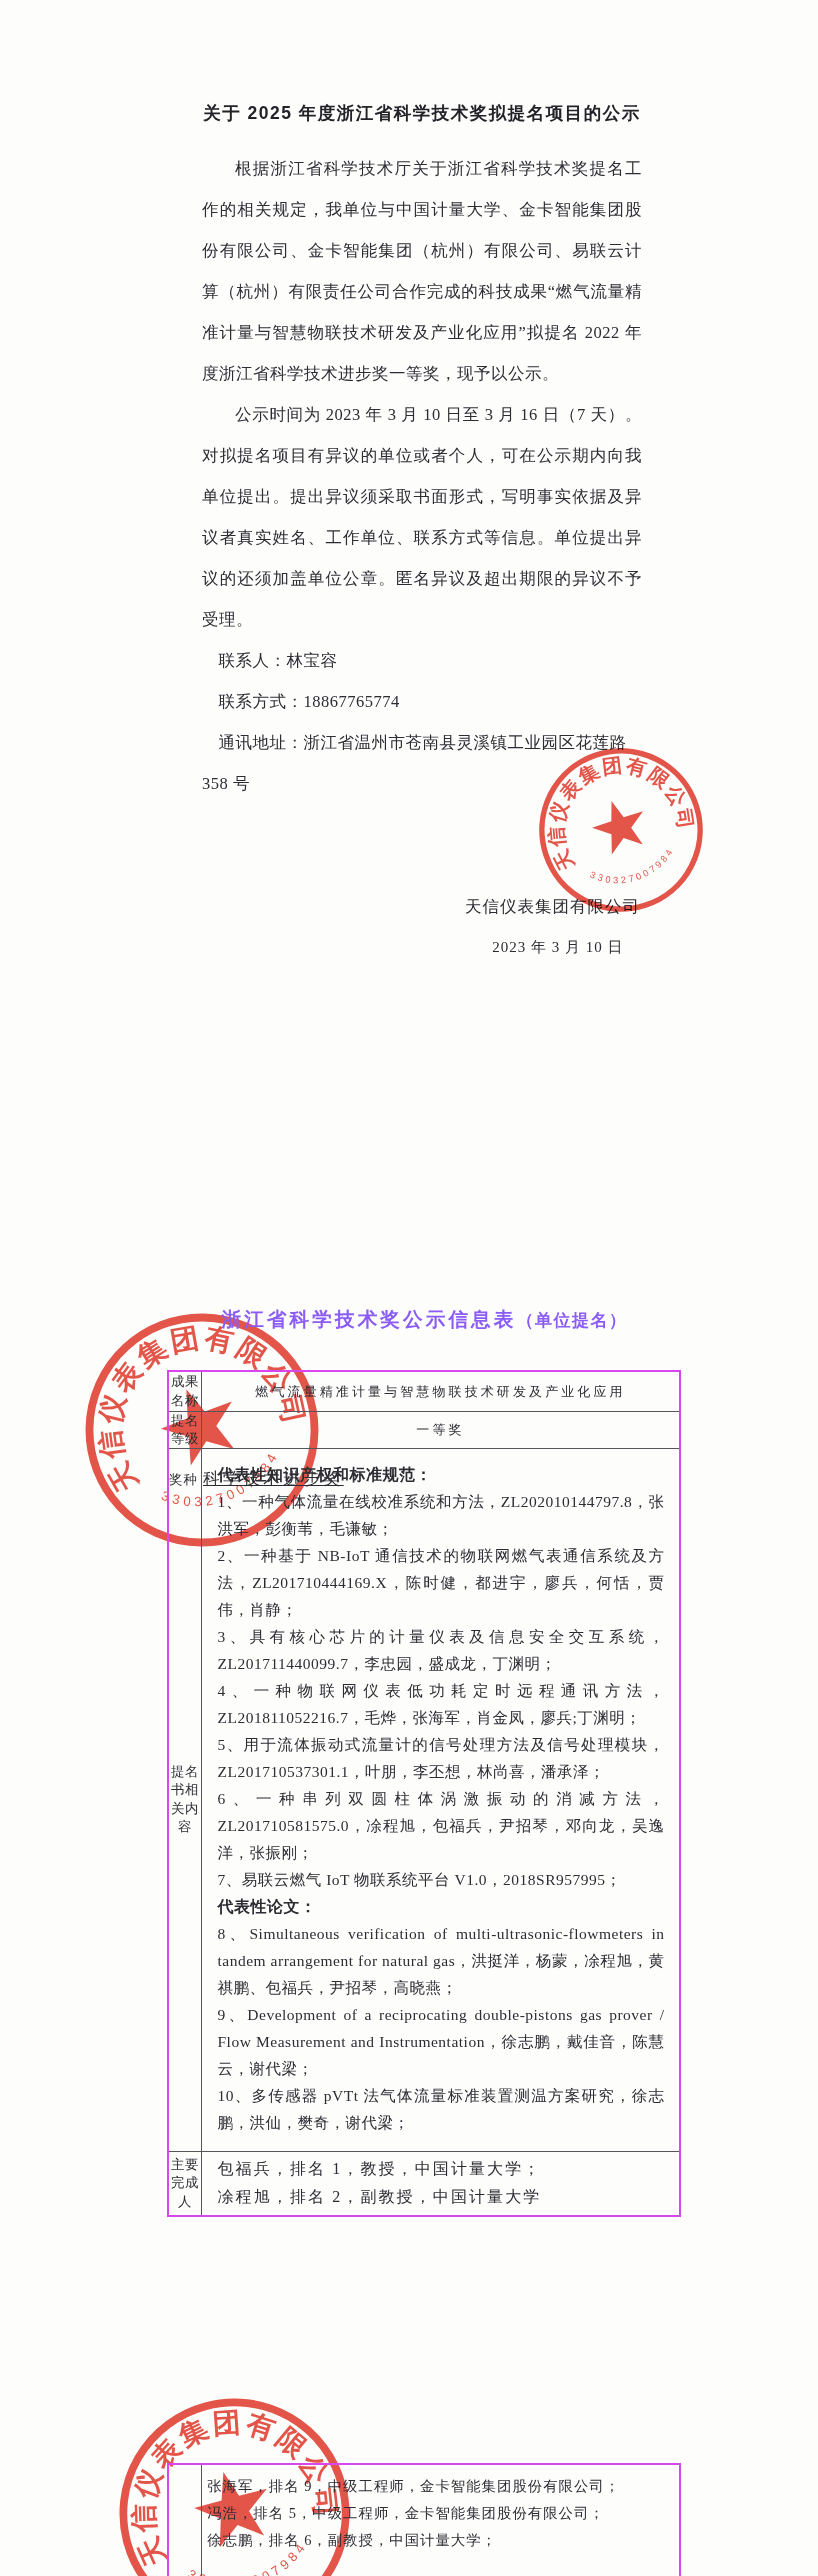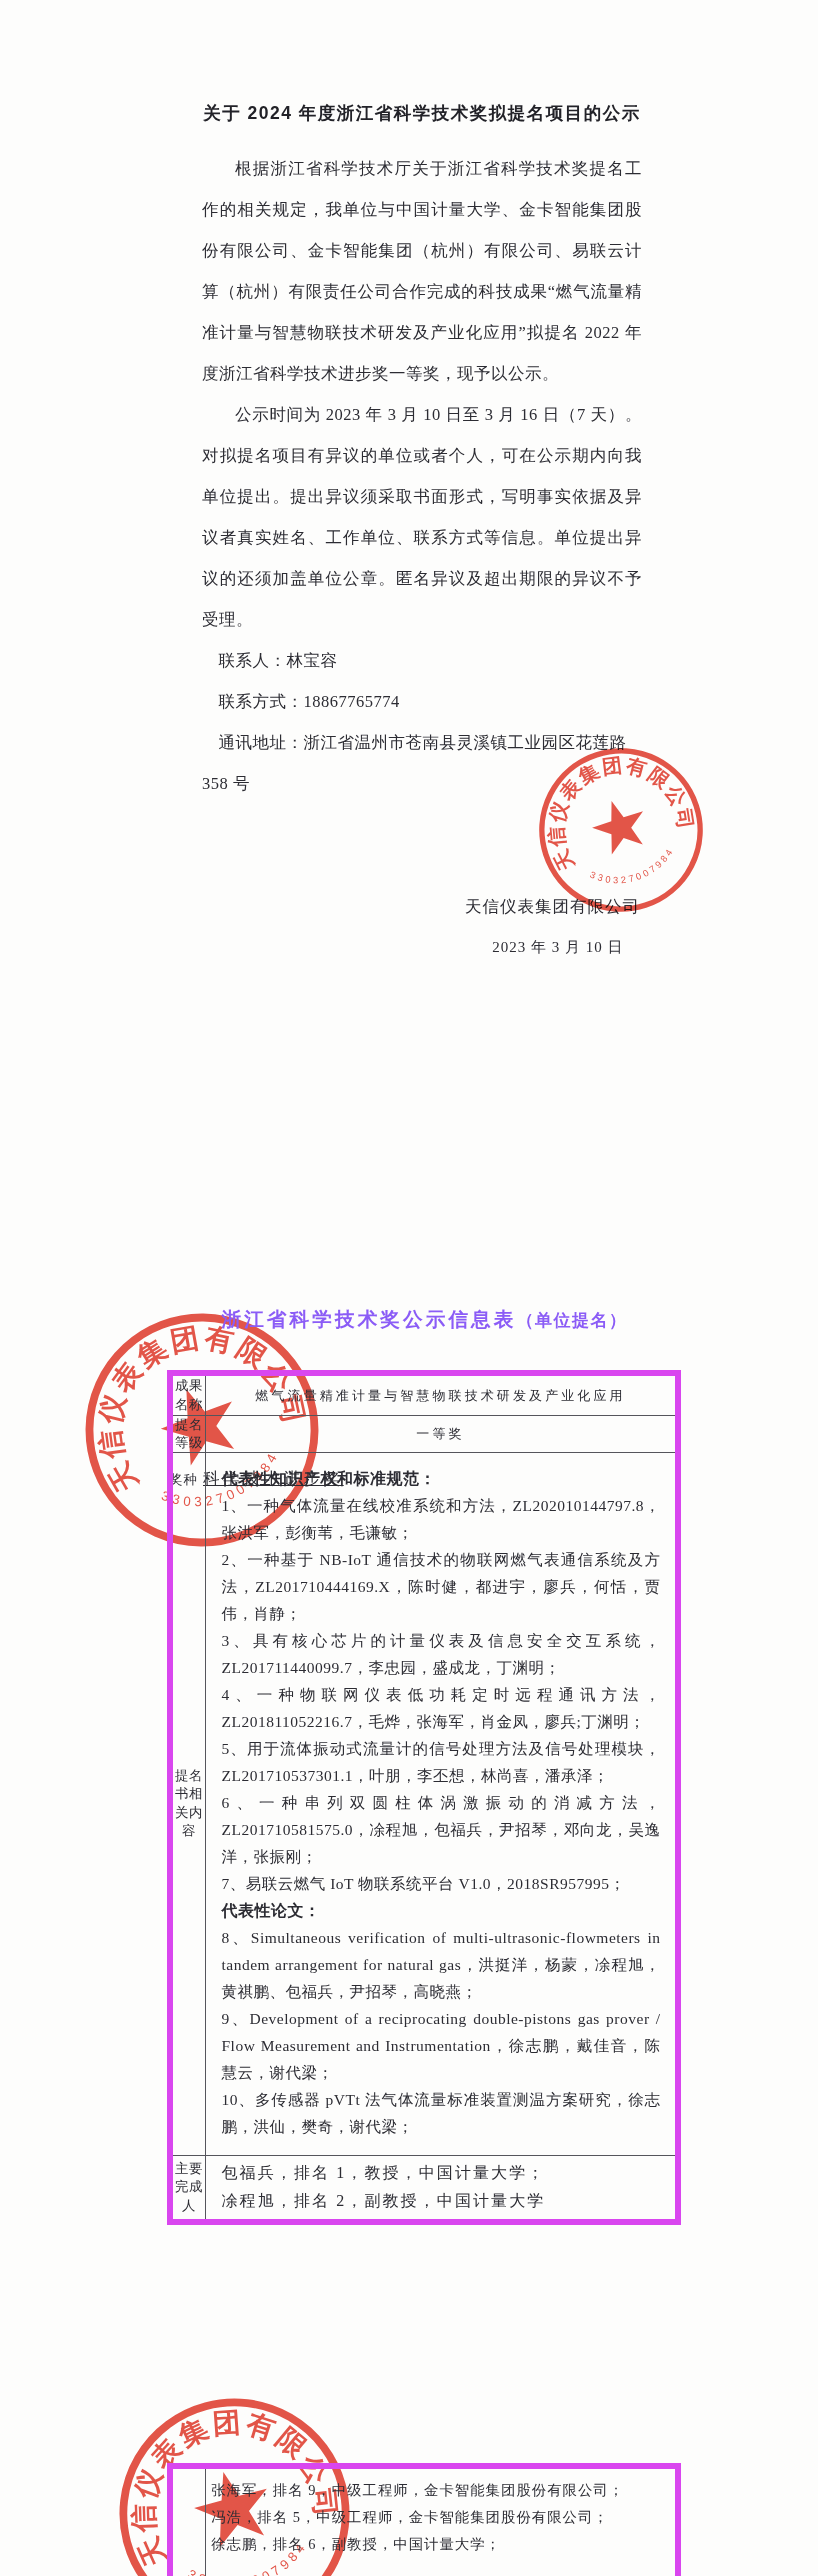--- a/index.html
+++ b/index.html
@@ -36,21 +36,21 @@
     text-align:center; font-family:"Liberation Sans", sans-serif;
     font-size:19.6px; font-weight:bold; letter-spacing:3.1px; color:#8b5cf6;
   }
   .sheet-title .suffix { font-size:17px; letter-spacing:1.5px; }
   .award-line { position:absolute; left:167px; top:1420px; width:515px; height:29px;margin-top:48px; }
   .award-line .lab { position:absolute; left:0; top:3.1px; width:33px; text-align:center;
                      font-size:13.4px; letter-spacing:1px; }
   .award-line .val { position:absolute; left:36px; top:0; font-size:16.5px; letter-spacing:3.6px;text-decoration:underline; }
 
   .ztable { position:absolute; left:167px; width:514px; box-sizing:border-box;
-            border:6px solid #d946ef; background:transparent; }
+            border:2px solid #d946ef; background:transparent; }
   .table1 { top:1370px; }
   .table2 { top:2463px; }
   .trow { display:flex; border-bottom:1px solid #55555c; box-sizing:border-box; }
   .trow:last-child { border-bottom:none; }
   .lab-cell {
     flex:0 0 33px; border-right:1px solid #55555c; box-sizing:border-box;
     display:flex; align-items:center; justify-content:center;
     text-align:center; font-size:13.4px; line-height:18.5px; letter-spacing:0.5px;
     padding:4.1px 1.5px;
   }
@@ -70,21 +70,21 @@
   .p2-completers { min-height:319px; }
   .p2-completers .val-cell { padding:8.2px 7.2px 6.2px 5.2px; }
   .p2-completers p { margin:0; font-size:14.4px; line-height:27px; letter-spacing:1px; }
 </style>
 </head>
 <body>
 
 <div class="canvas">
 
   <section class="announcement">
-    <h1 class="a-title">关于 2024 年度浙江省科学技术奖拟提名项目的公示</h1>
+    <h1 class="a-title">关于 2025 年度浙江省科学技术奖拟提名项目的公示</h1>
     <p class="para">根据浙江省科学技术厅关于浙江省科学技术奖提名工作的相关规定，我单位与中国计量大学、金卡智能集团股份有限公司、金卡智能集团（杭州）有限公司、易联云计算（杭州）有限责任公司合作完成的科技成果“燃气流量精准计量与智慧物联技术研发及产业化应用”拟提名 2022 年度浙江省科学技术进步奖一等奖，现予以公示。</p>
     <p class="para">公示时间为 2023 年 3 月 10 日至 3 月 16 日（7 天）。对拟提名项目有异议的单位或者个人，可在公示期内向我单位提出。提出异议须采取书面形式，写明事实依据及异议者真实姓名、工作单位、联系方式等信息。单位提出异议的还须加盖单位公章。匿名异议及超出期限的异议不予受理。</p>
     <div class="contacts">
       <p>联系人：林宝容</p>
       <p>联系方式：18867765774</p>
       <p>通讯地址：浙江省温州市苍南县灵溪镇工业园区花莲路 358 号</p>
     </div>
     <div class="sign-block">
       <p class="signer">天信仪表集团有限公司</p>
       <p class="sign-date">2023 年 3 月 10 日</p>

